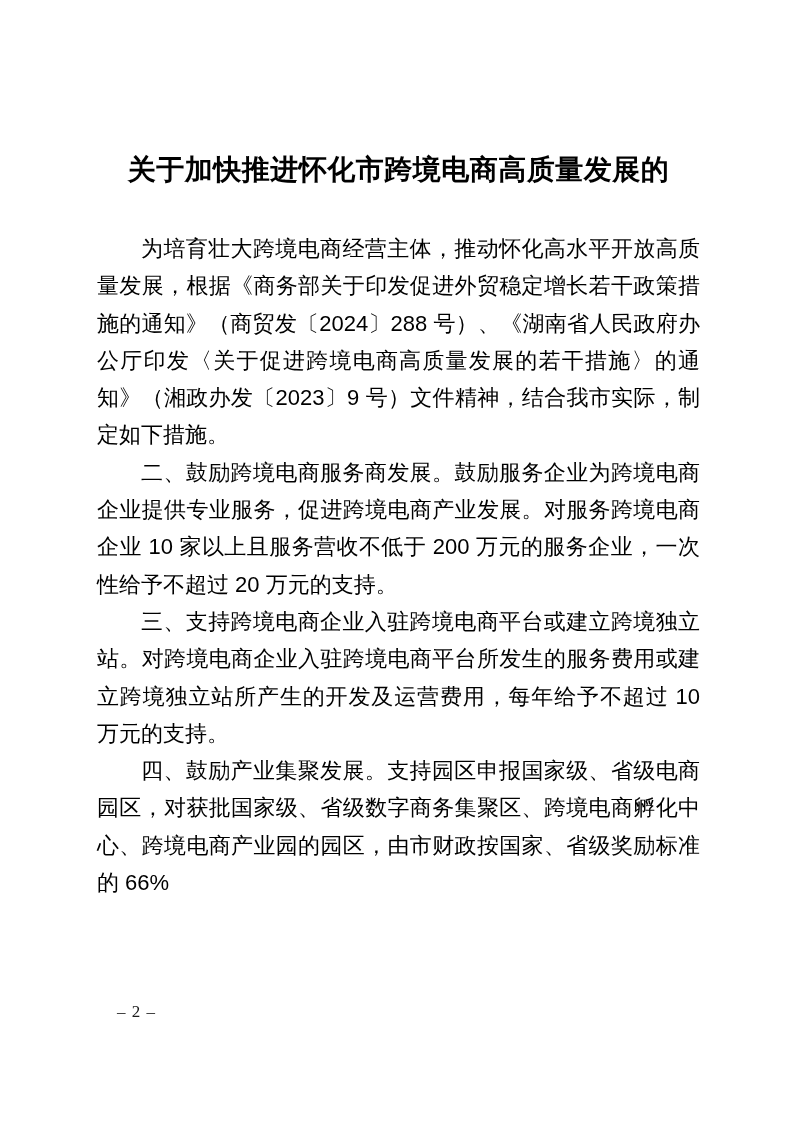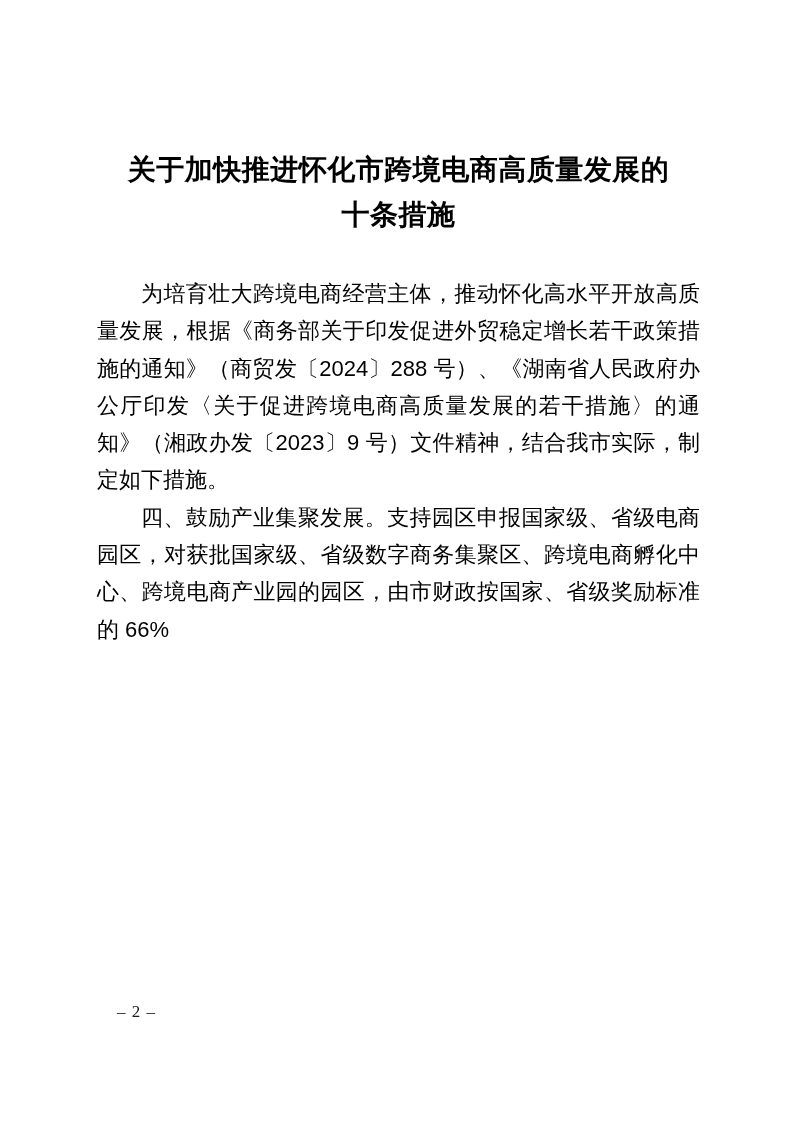--- a/index.html
+++ b/index.html
@@ -56,21 +56,22 @@
     color: #1a1a1a;
   }
 </style>
 </head>
 <body>
 
 <div class="page">
   <div class="content">
     <h1 class="doc-title">
       <span class="title-line">关于加快推进怀化市跨境电商高质量发展的</span>
-      <span class="title-line">十条措施</span>
     </h1>
     <div class="doc-body">
       <p class="para">为培育壮大跨境电商经营主体，推动怀化高水平开放高质量发展，根据《商务部关于印发促进外贸稳定增长若干政策措施的通知》（商贸发〔2024〕288 号）、《湖南省人民政府办公厅印发〈关于促进跨境电商高质量发展的若干措施〉的通知》（湘政办发〔2023〕9 号）文件精神，结合我市实际，制定如下措施。</p>
+      <p class="para">二、鼓励跨境电商服务商发展。鼓励服务企业为跨境电商企业提供专业服务，促进跨境电商产业发展。对服务跨境电商企业 10 家以上且服务营收不低于 200 万元的服务企业，一次性给予不超过 20 万元的支持。</p>
+      <p class="para">三、支持跨境电商企业入驻跨境电商平台或建立跨境独立站。对跨境电商企业入驻跨境电商平台所发生的服务费用或建立跨境独立站所产生的开发及运营费用，每年给予不超过 10 万元的支持。</p>
       <p class="para">四、鼓励产业集聚发展。支持园区申报国家级、省级电商园区，对获批国家级、省级数字商务集聚区、跨境电商孵化中心、跨境电商产业园的园区，由市财政按国家、省级奖励标准的 66%</p>
     </div>
   </div>
   <div class="page-footer">– 2 –</div>
 </div>
 
 </body></html>

